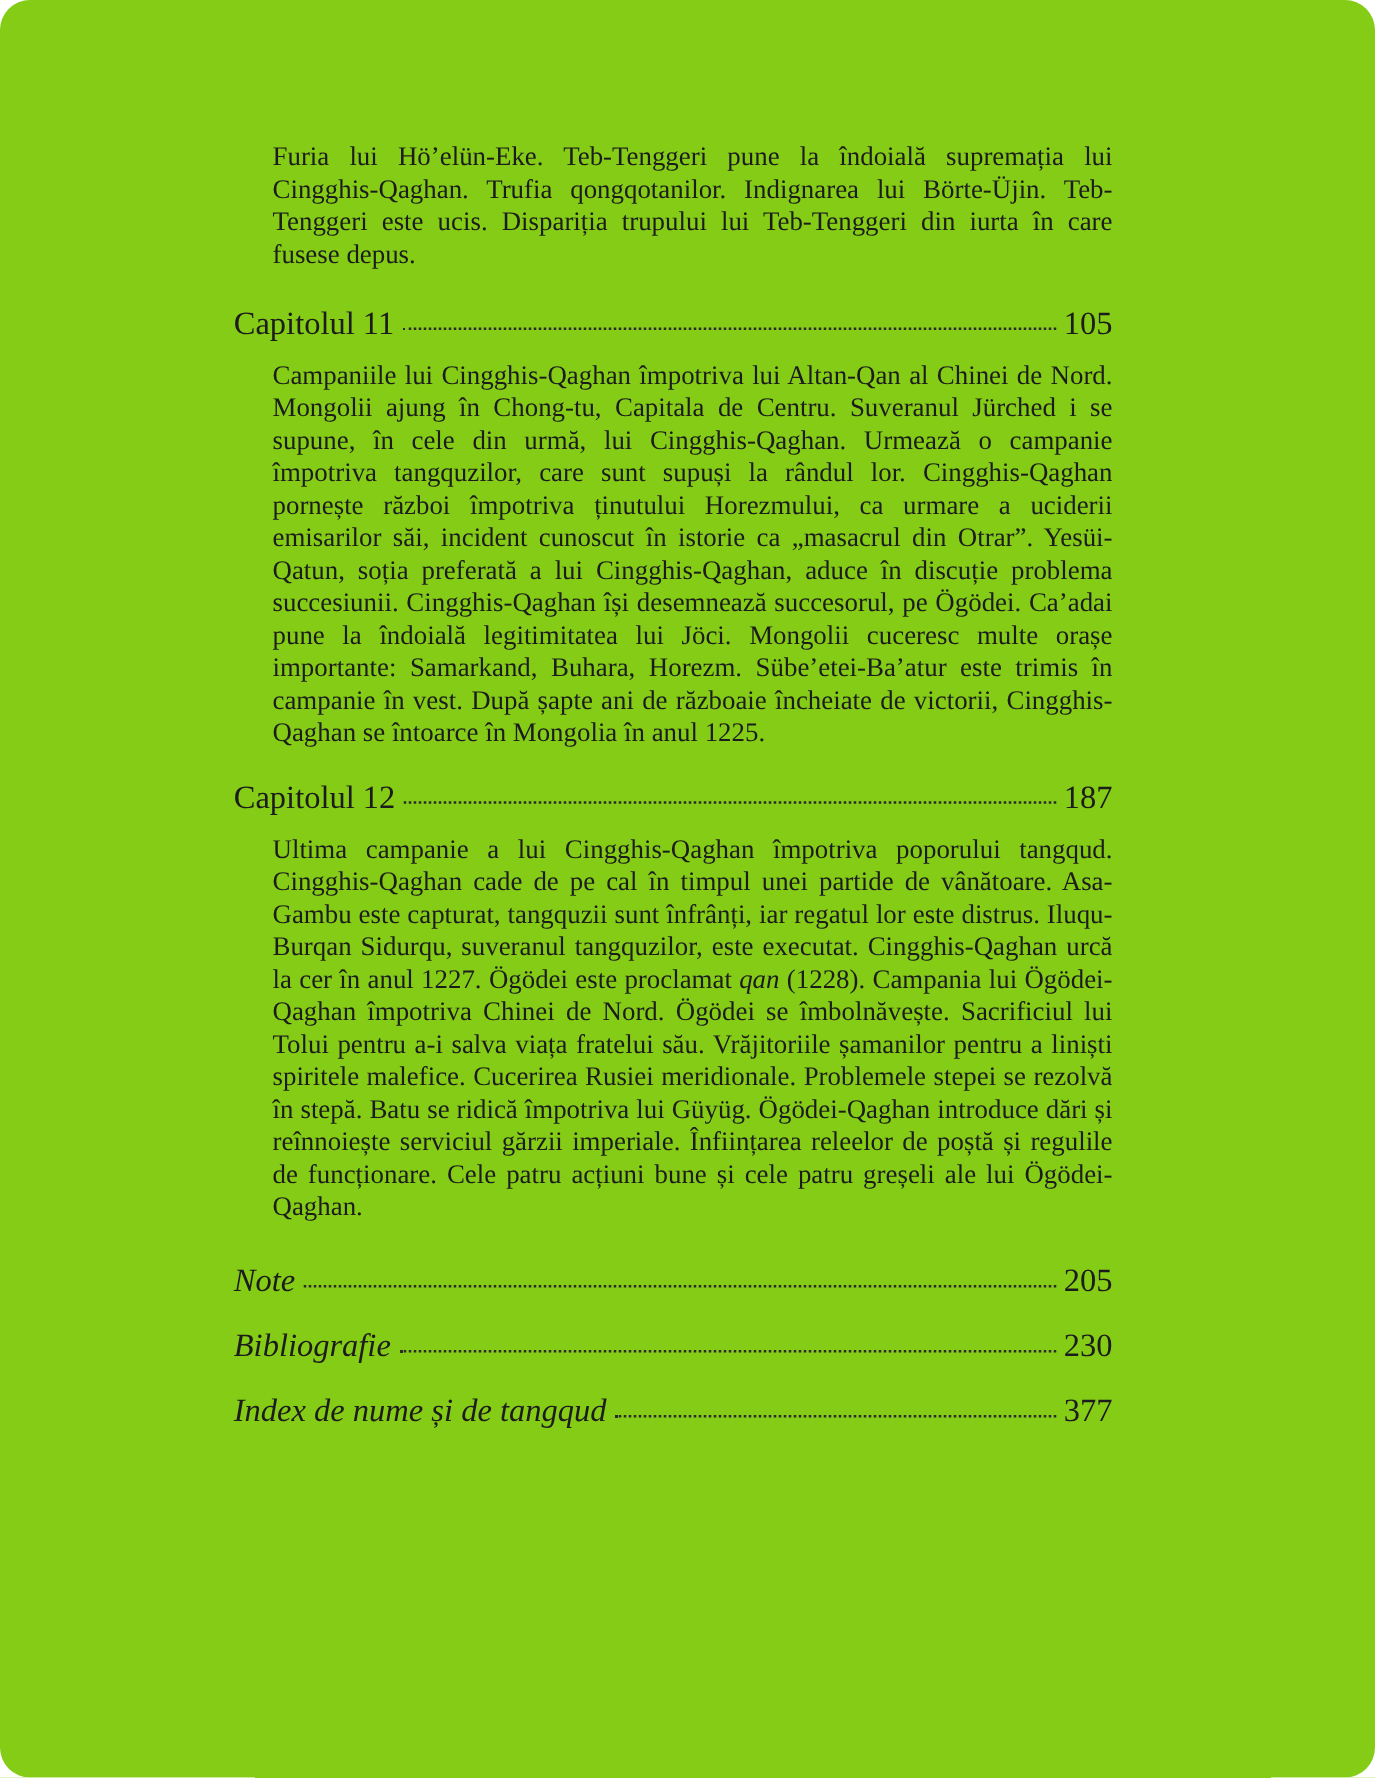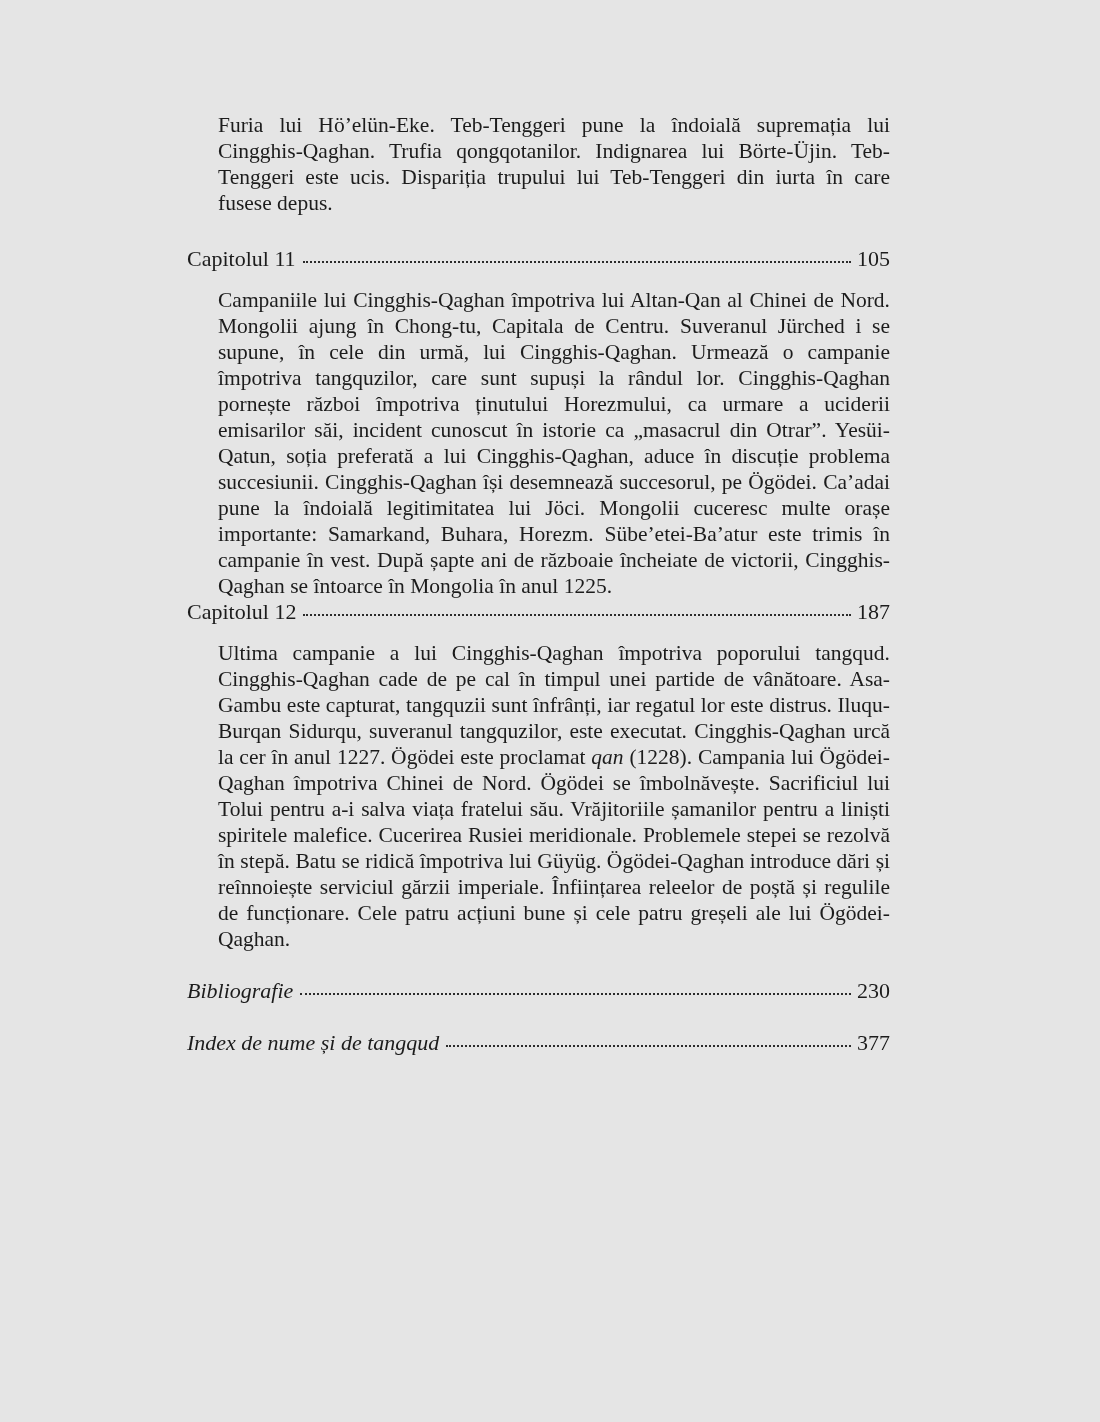--- a/index.html
+++ b/index.html
@@ -6,53 +6,54 @@
   html, body { background: #ffffff; }
   body {
     width: 1100px; height: 1422px;
     font-family: "Liberation Serif", "DejaVu Serif", serif;
     color: #1c1c1c;
     -webkit-font-smoothing: antialiased;
   }
   .page {
     position: relative;
     width: 1100px; height: 1422px;
-    background: #e5e5e5;
+    background: #84cc16;
     overflow: hidden;
+    border-radius: 24px;
   }
   .toc {
     position: absolute;
     left: 187px; top: 112px;
     width: 703px;
   }
   .chapter-desc {
     margin-left: 31px;
     text-align: justify;
     font-size: 21.5px;
     line-height: 26px;
   }
   .chapter-desc em { font-style: italic; }
   .toc-line {
     display: flex;
     align-items: baseline;
-    font-size: 22px;
+    font-size: 26px;
     line-height: 26px;
     white-space: nowrap;
   }
   .toc-line .label { flex: 0 0 auto; }
   .toc-line .leader {
     flex: 1 1 auto;
     border-bottom: 2.4px dotted #2b2b2b;
     margin: 0 6px 0 7px;
     transform: translateY(-3px);
     min-width: 30px;
   }
   .toc-line .num { flex: 0 0 auto; }
   .chapter-head { margin-top: 30px; margin-bottom: 15px; }
-  .chapter-head-2 { margin-bottom: 15px; }
+  .chapter-head-2 { margin-top: 26px; margin-bottom: 15px; }
   .back-entry { margin-top: 26px; }
   .back-entry-first { margin-top: 34px; }
   .italic-label { font-style: italic; }
 </style>
 </head>
 <body>
 
 <div class="page">
   <section class="toc">
 
@@ -69,20 +70,25 @@
 
     <div class="toc-entry">
       <div class="toc-line chapter-head-2">
         <span class="label">Capitolul 12</span>
         <span class="leader"></span>
         <span class="num">187</span>
       </div>
       <p class="chapter-desc"><span>Ultima campanie a lui Cingghis-Qaghan împotriva poporului tangqud. Cingghis-Qaghan cade de pe cal în timpul unei partide de vânătoare. Asa-Gambu este capturat, tangquzii sunt înfrânți, iar regatul lor este distrus. Iluqu-Burqan Sidurqu, suveranul tangquzilor, este executat. Cingghis-Qaghan urcă la cer în anul 1227. Ögödei este proclamat </span><em>qan</em><span> (1228). Campania lui Ögödei-Qaghan împotriva Chinei de Nord. Ögödei se îmbolnăvește. Sacrificiul lui Tolui pentru a-i salva viața fratelui său. Vrăjitoriile șamanilor pentru a liniști spiritele malefice. Cucerirea Rusiei meridionale. Problemele stepei se rezolvă în stepă. Batu se ridică împotriva lui Güyüg. Ögödei-Qaghan introduce dări și reînnoiește serviciul gărzii imperiale. Înființarea releelor de poștă și regulile de funcționare. Cele patru acțiuni bune și cele patru greșeli ale lui Ögödei-Qaghan.</span></p>
     </div>
 
+    <div class="toc-line back-entry back-entry-first">
+      <span class="label italic-label">Note</span>
+      <span class="leader"></span>
+      <span class="num">205</span>
+    </div>
 
     <div class="toc-line back-entry">
       <span class="label italic-label">Bibliografie</span>
       <span class="leader"></span>
       <span class="num">230</span>
     </div>
 
     <div class="toc-line back-entry">
       <span class="label italic-label">Index de nume și de tangqud</span>
       <span class="leader"></span>

